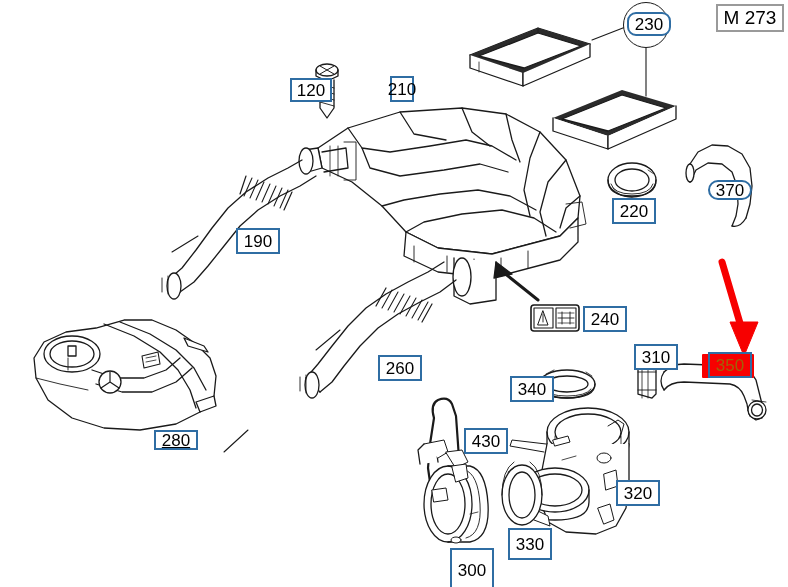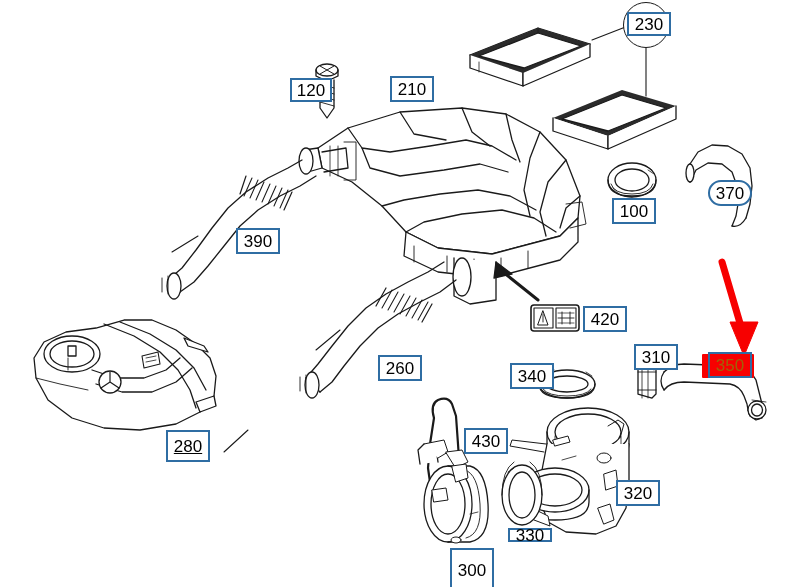--- a/index.html
+++ b/index.html
@@ -324,76 +324,79 @@
 
     </g>
 
     <g stroke="#f70000" fill="#f70000">
       <path d="M722,262 L742,330" stroke-width="7" stroke-linecap="round"></path>
       <path d="M744,356 L730,322 L758,322 Z" stroke-width="1"></path>
     </g>
 
   </svg>
 
+  <div class="callout callout-title" style="left:716px; top:4px; width:68px; height:28px;">
+    <span>M 273</span>
+  </div>
 
   <div class="circle-callout" style="left:623px; top:2px; width:46px; height:46px;"></div>
-  <div class="callout" style="left:627px; top:12px; width:44px; height:24px;">
+  <div class="callout" style="left:627px; top:12px; width:44px; height:24px;border-radius:9px;">
     <span>230</span>
   </div>
 
   <div class="callout" style="left:290px; top:78px; width:42px; height:24px;">
     <span>120</span>
   </div>
 
-  <div class="callout" style="left:390px; top:76px; width:44px; height:26px;">
+  <div class="callout" style="left:390px; top:76px; width:24px; height:26px;">
     <span>210</span>
   </div>
 
   <div class="callout" style="left:612px; top:198px; width:44px; height:26px;">
-    <span>100</span>
-  </div>
-
-  <div class="callout" style="left:708px; top:180px; width:44px; height:26px;border-radius:13px;">
+    <span>220</span>
+  </div>
+
+  <div class="callout" style="left:708px; top:180px; width:44px; height:20px;border-radius:13px;">
     <span>370</span>
   </div>
 
   <div class="callout" style="left:236px; top:228px; width:44px; height:26px;">
-    <span>390</span>
+    <span>190</span>
   </div>
 
   <div class="callout" style="left:583px; top:306px; width:44px; height:26px;">
-    <span>420</span>
+    <span>240</span>
   </div>
 
   <div class="callout" style="left:378px; top:334px; width:44px; height:26px;margin-top:21px;">
     <span>260</span>
   </div>
 
-  <div class="callout" style="left:166px; top:430px; width:44px; height:32px;text-decoration:underline;">
+  <div class="callout" style="left:154px; top:430px; width:44px; height:20px;text-decoration:underline;">
     <span>280</span>
   </div>
 
   <div class="callout" style="left:634px; top:344px; width:44px; height:26px;">
     <span>310</span>
   </div>
 
   <div class="hl-marker" style="left:702px; top:354px; width:52px; height:24px;"></div>
   <div class="callout callout-highlight" style="left:708px; top:352px; width:44px; height:26px;">
     <span class="hl-text">350</span>
   </div>
 
-  <div class="callout" style="left:510px; top:363px; width:44px; height:26px;">
+  <div class="callout" style="left:510px; top:376px; width:44px; height:26px;">
     <span>340</span>
   </div>
 
   <div class="callout" style="left:616px; top:480px; width:44px; height:26px;">
     <span>320</span>
   </div>
 
-  <div class="callout" style="left:508px; top:528px; width:44px; height:14px;">
+  <div class="callout" style="left:508px; top:528px; width:44px; height:32px;">
     <span>330</span>
   </div>
 
   <div class="callout" style="left:464px; top:428px; width:44px; height:26px;">
     <span>430</span>
   </div>
 
   <div class="callout" style="left:450px; top:548px; width:44px; height:44px;">
     <span>300</span>
   </div>

